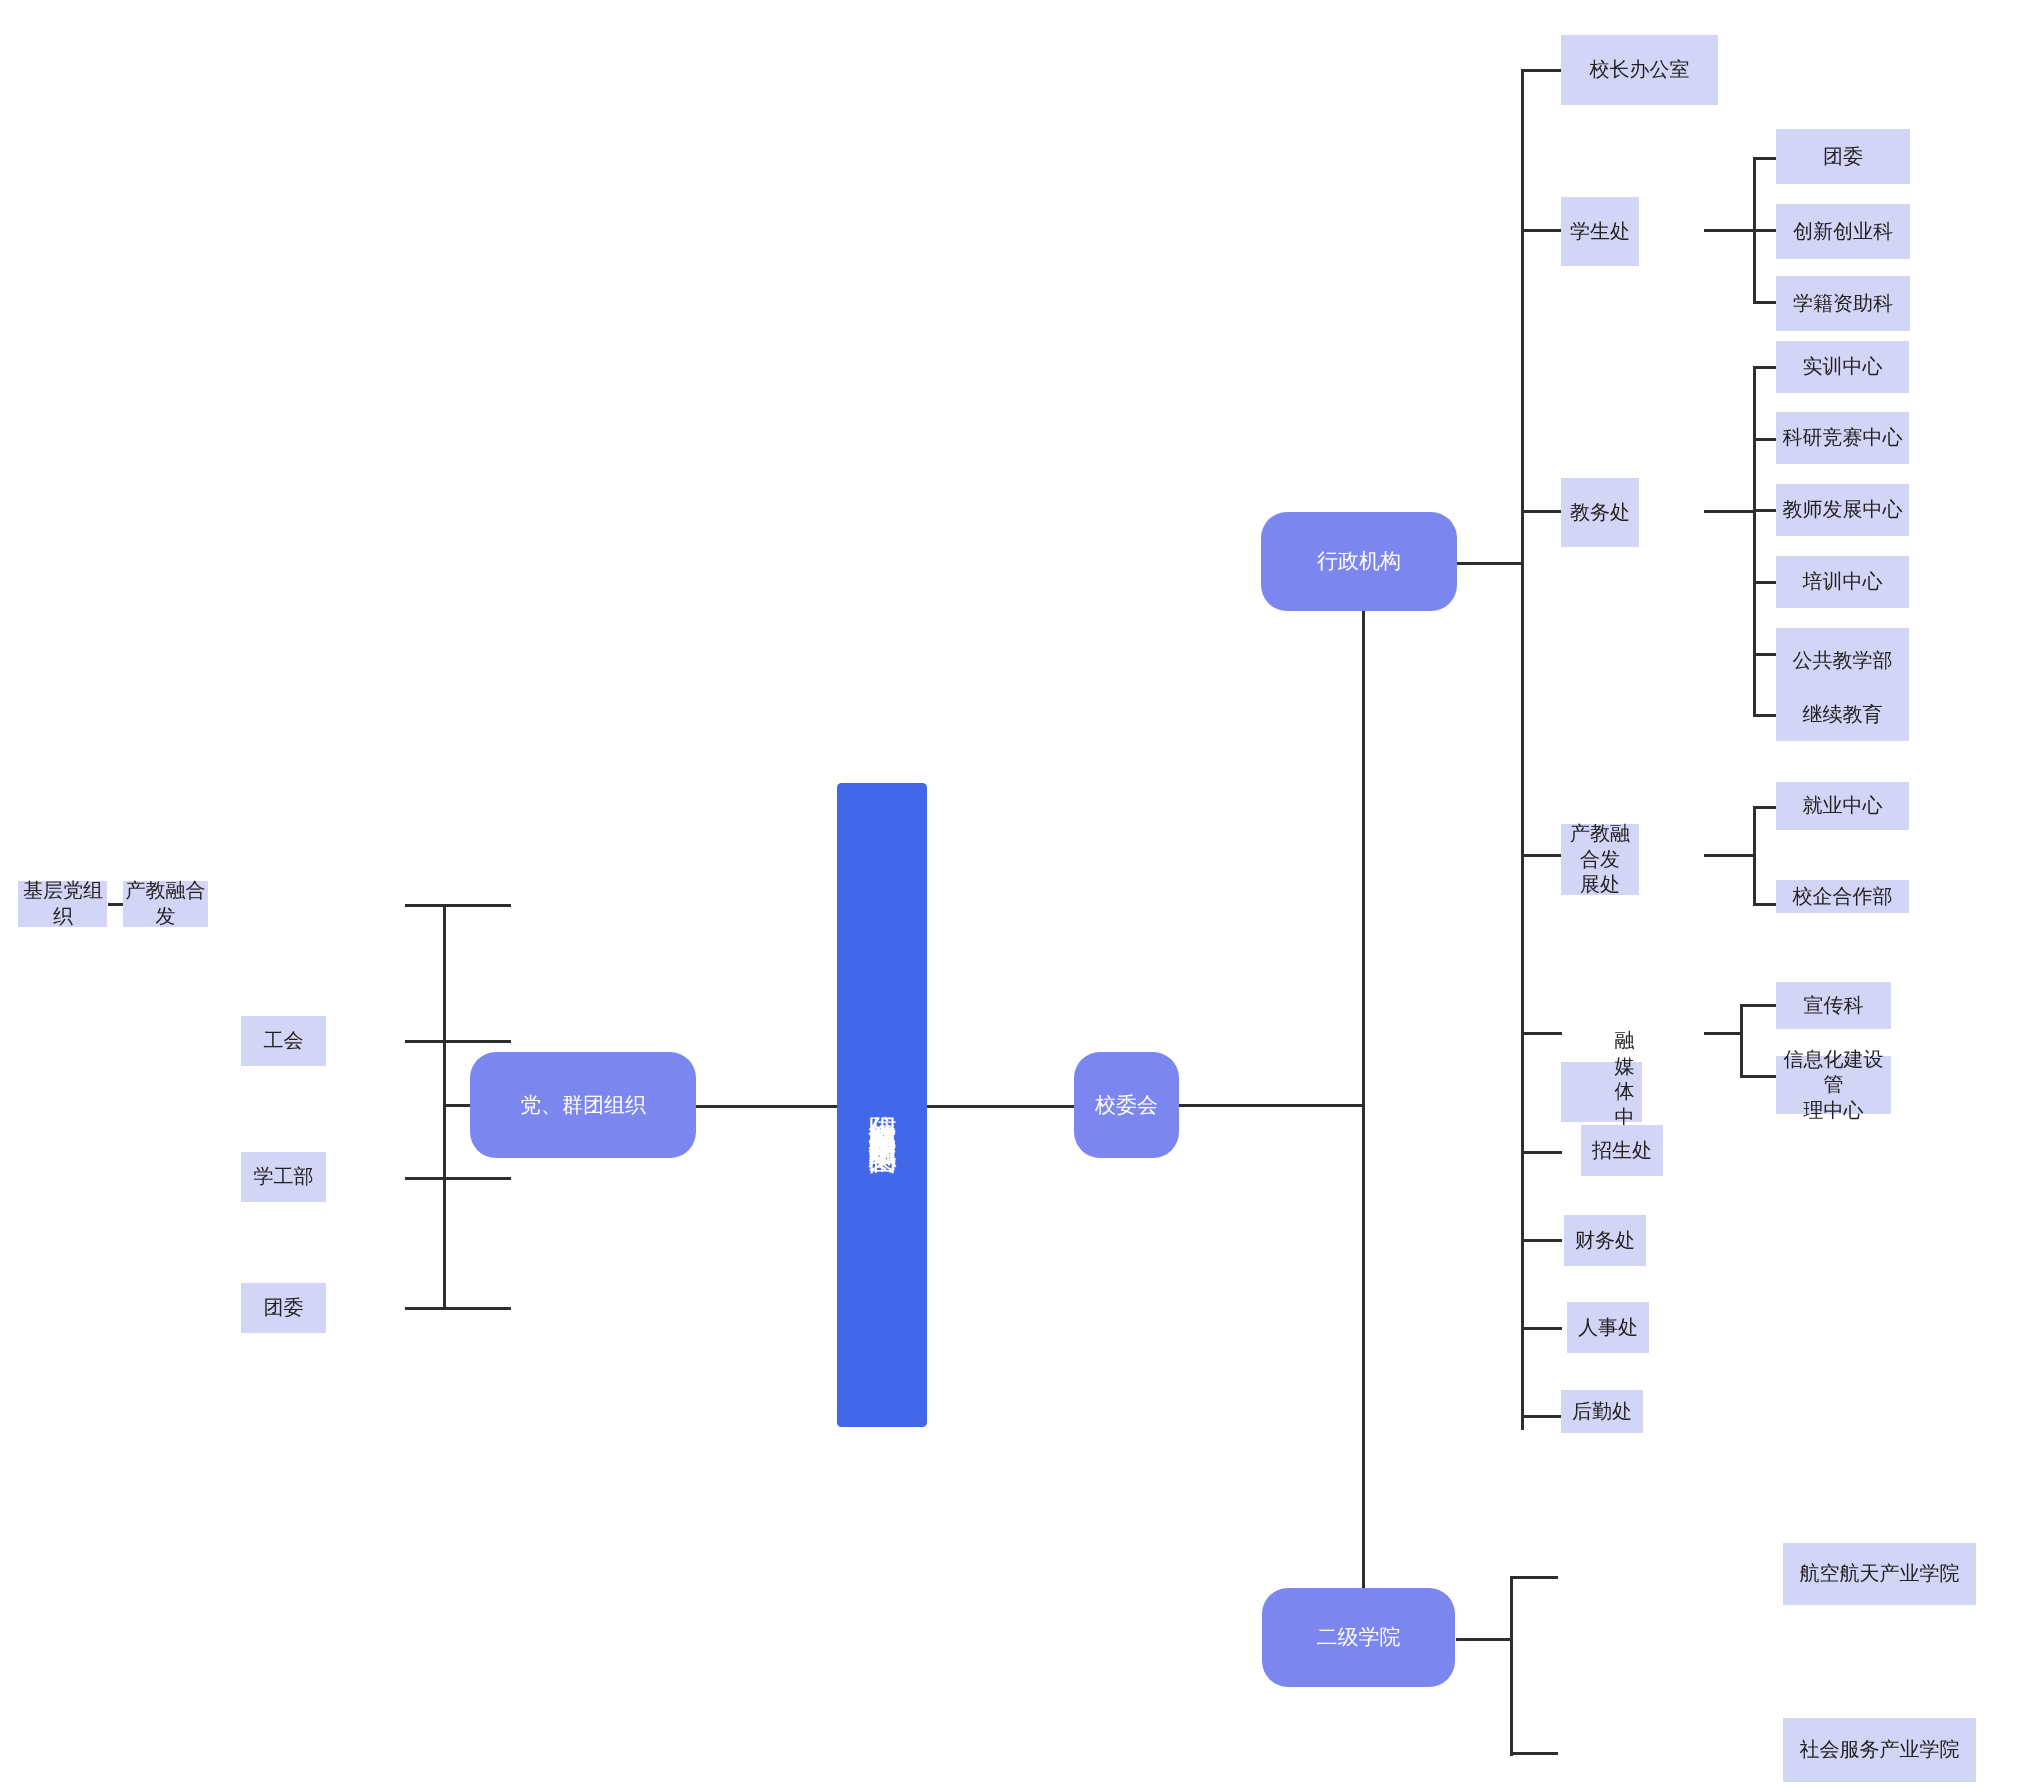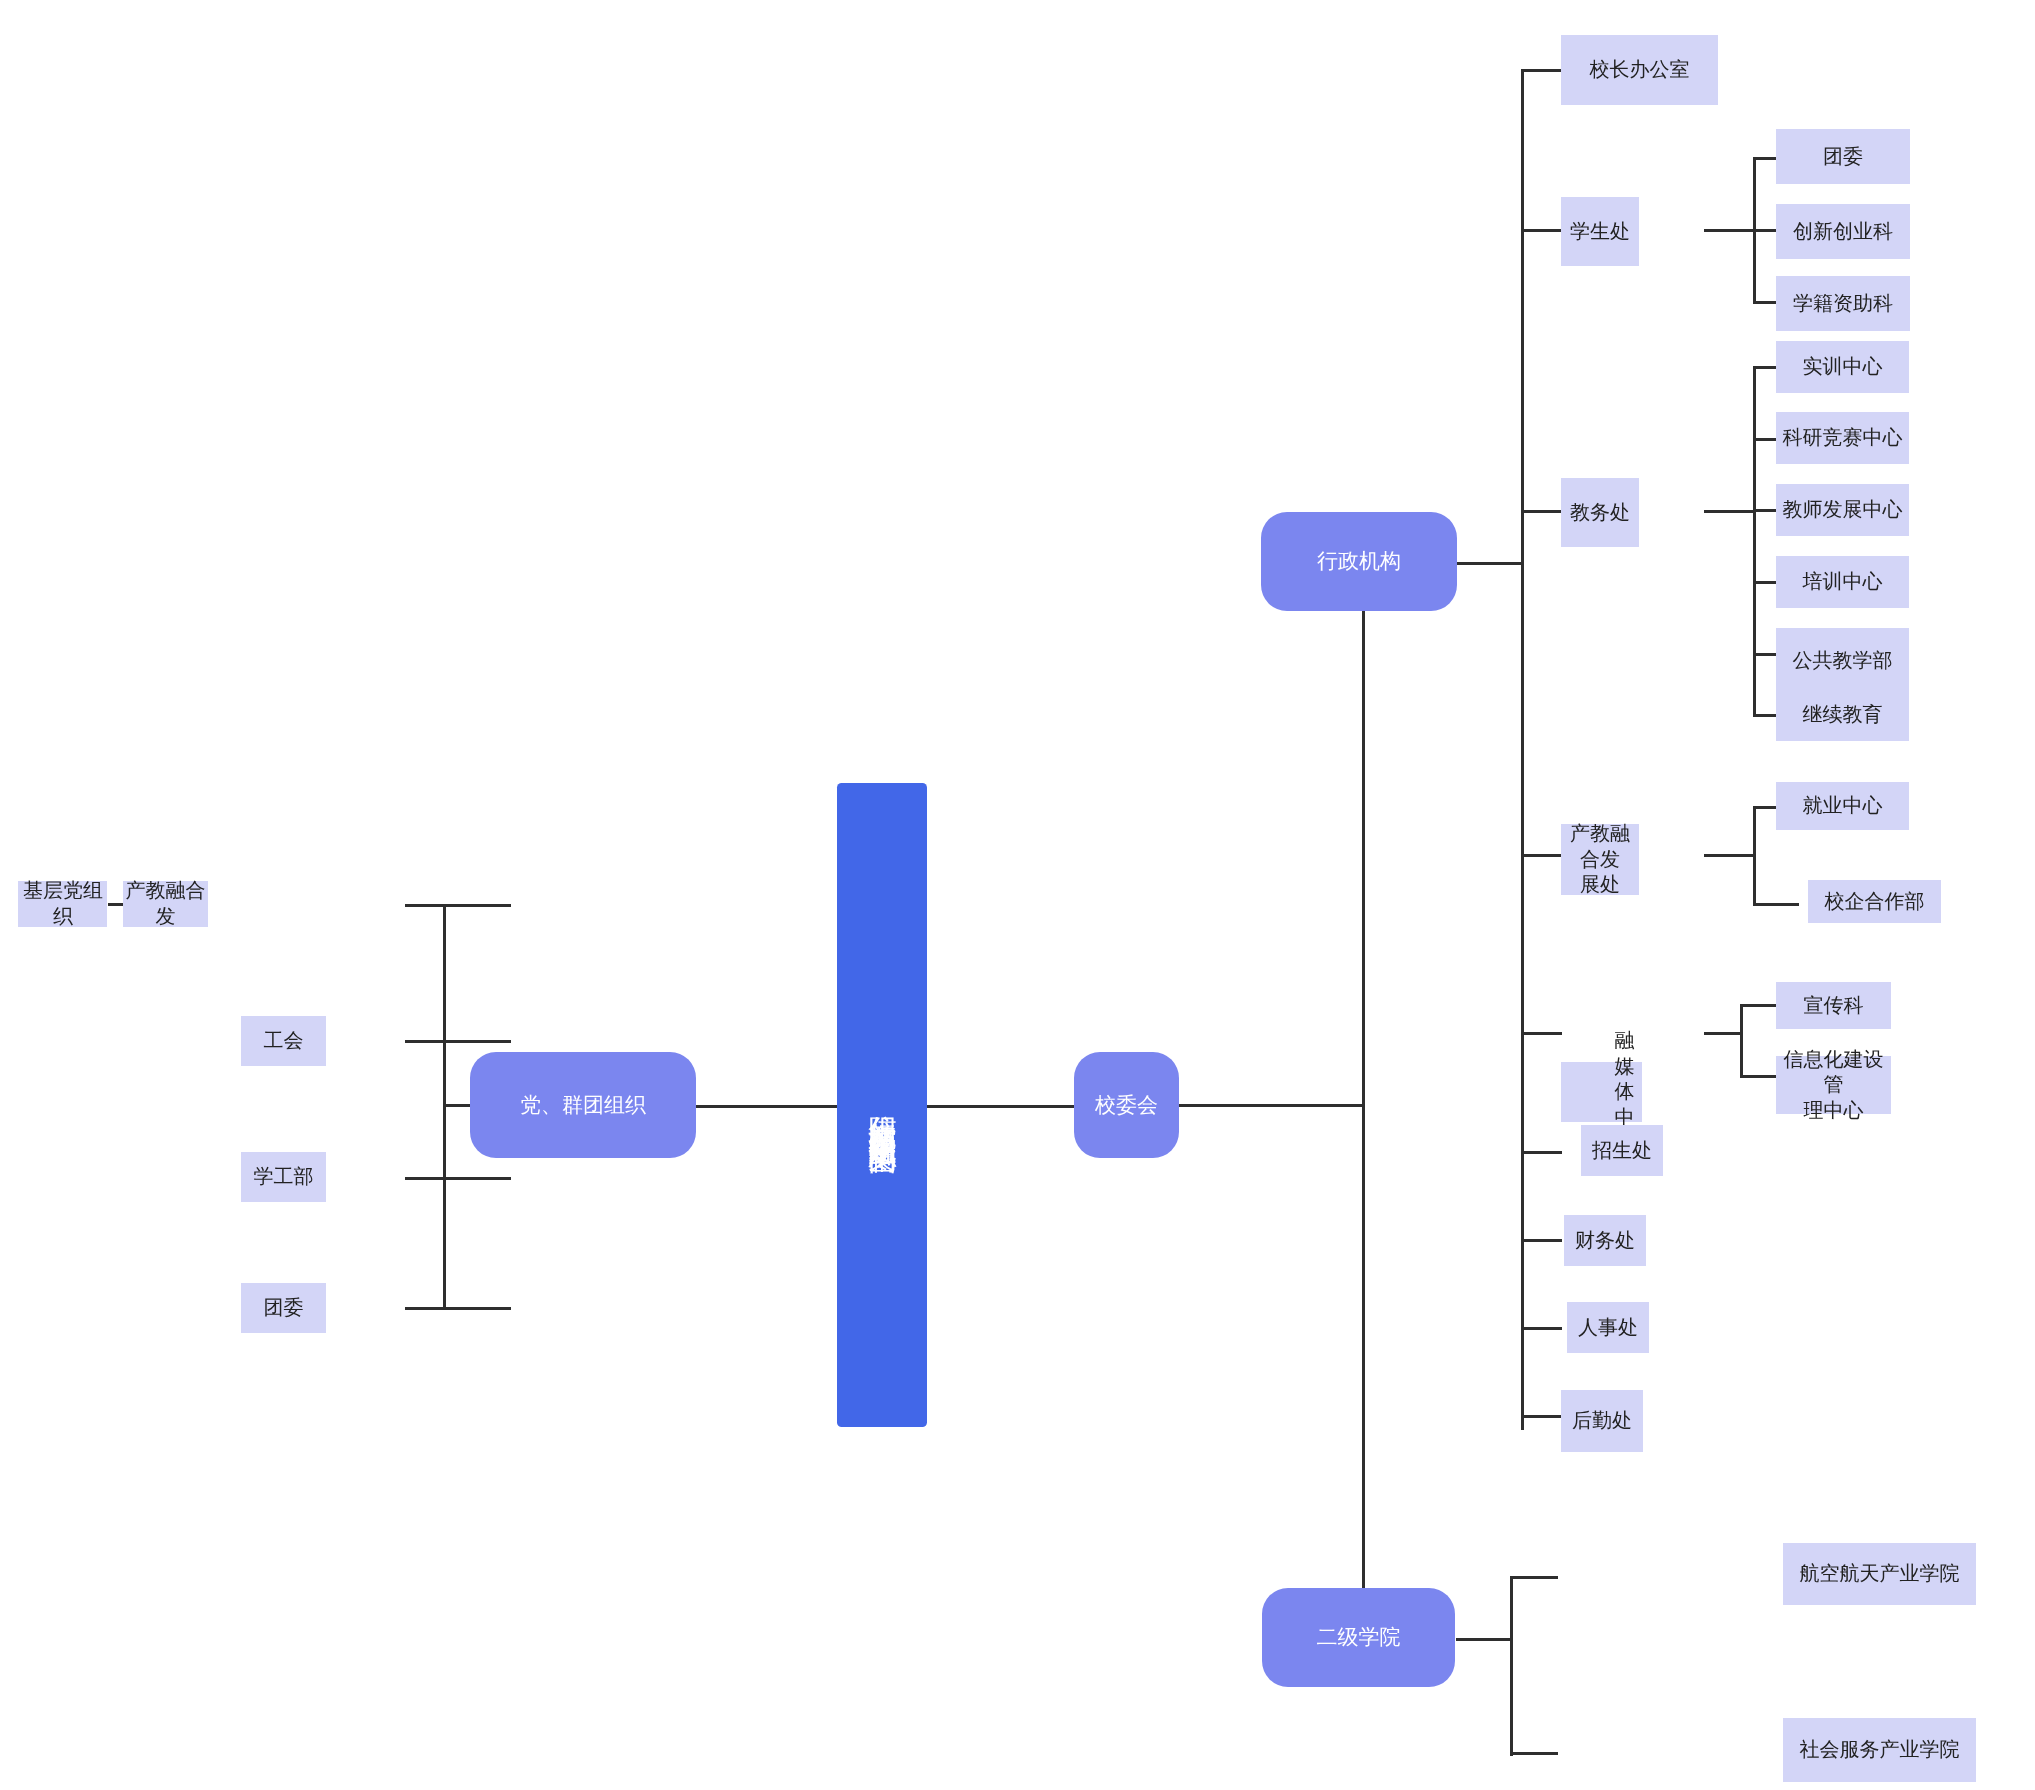--- a/index.html
+++ b/index.html
@@ -144,29 +144,29 @@
   <div class="node leaf" style="left:1776px;top:341px;width:133px;height:52px;">实训中心</div>
   <div class="node leaf" style="left:1776px;top:412px;width:133px;height:52px;">科研竞赛中心</div>
   <div class="node leaf" style="left:1776px;top:484px;width:133px;height:52px;">教师发展中心</div>
   <div class="node leaf" style="left:1776px;top:556px;width:133px;height:52px;">培训中心</div>
   <div class="node leaf" style="left:1776px;top:628px;width:133px;height:65px;">公共教学部</div>
   <div class="node leaf" style="left:1776px;top:689px;width:133px;height:52px;">继续教育</div>
 
   <div class="node leaf" style="left:1561px;top:824px;width:78px;height:71px;">产教融合发
 展处</div>
   <div class="node leaf" style="left:1776px;top:782px;width:133px;height:48px;">就业中心</div>
-  <div class="node leaf" style="left:1776px;top:880px;width:133px;height:43px;margin-left:32px;">校企合作部</div>
+  <div class="node leaf" style="left:1776px;top:880px;width:133px;height:33px;">校企合作部</div>
 
   <div class="node leaf" style="left:1561px;top:1062px;width:81px;height:60px;padding-left:46px;">融媒体中心</div>
   <div class="node leaf" style="left:1776px;top:982px;width:115px;height:47px;">宣传科</div>
   <div class="node leaf" style="left:1776px;top:1056px;width:115px;height:58px;">信息化建设管
 理中心</div>
 
   <div class="node leaf" style="left:1561px;top:1125px;width:82px;height:51px;margin-left:20px;">招生处</div>
   <div class="node leaf" style="left:1564px;top:1215px;width:82px;height:51px;">财务处</div>
   <div class="node leaf" style="left:1567px;top:1302px;width:82px;height:51px;">人事处</div>
-  <div class="node leaf" style="left:1561px;top:1390px;width:82px;height:62px;">后勤处</div>
+  <div class="node leaf" style="left:1561px;top:1390px;width:82px;height:43px;">后勤处</div>
 
   <div class="node leaf" style="left:1783px;top:1543px;width:193px;height:62px;">航空航天产业学院</div>
   <div class="node leaf" style="left:1783px;top:1718px;width:193px;height:64px;">社会服务产业学院</div>
 
 </div>
 
 
 </body></html>

